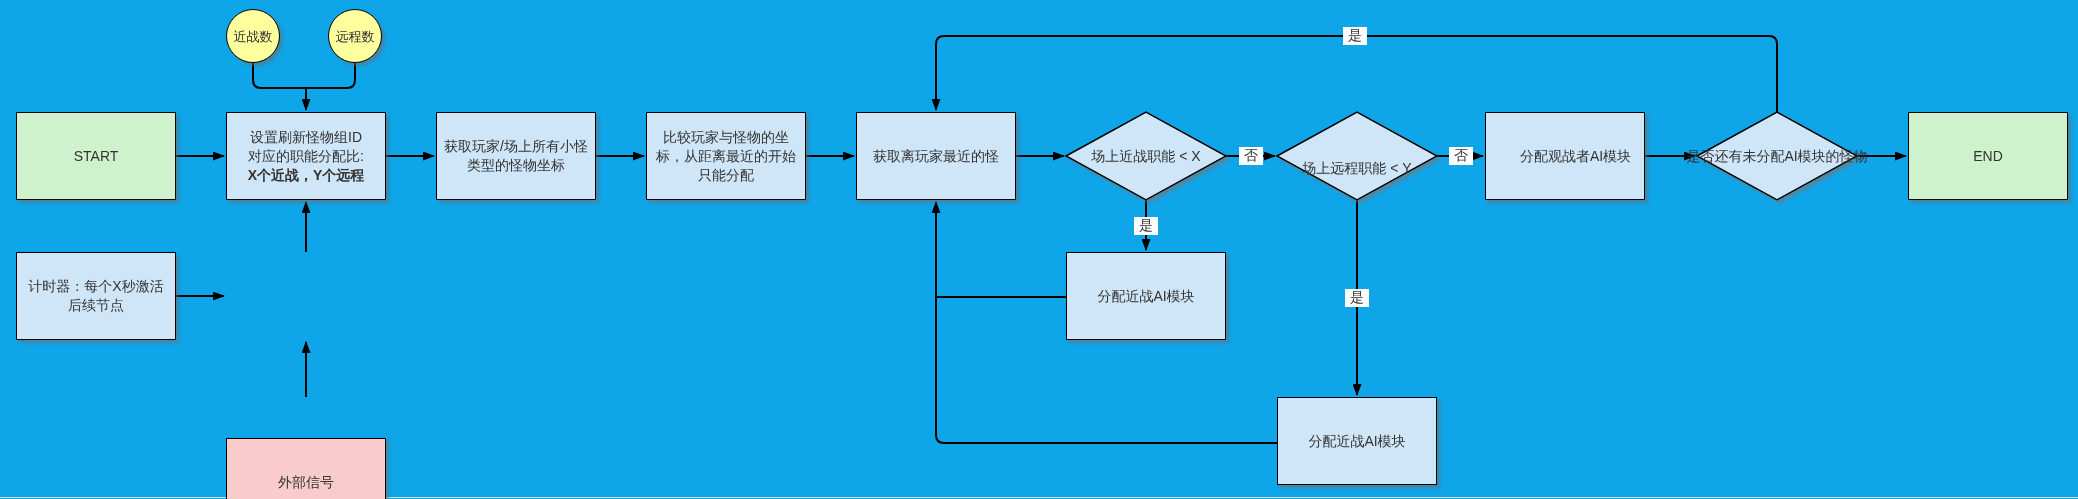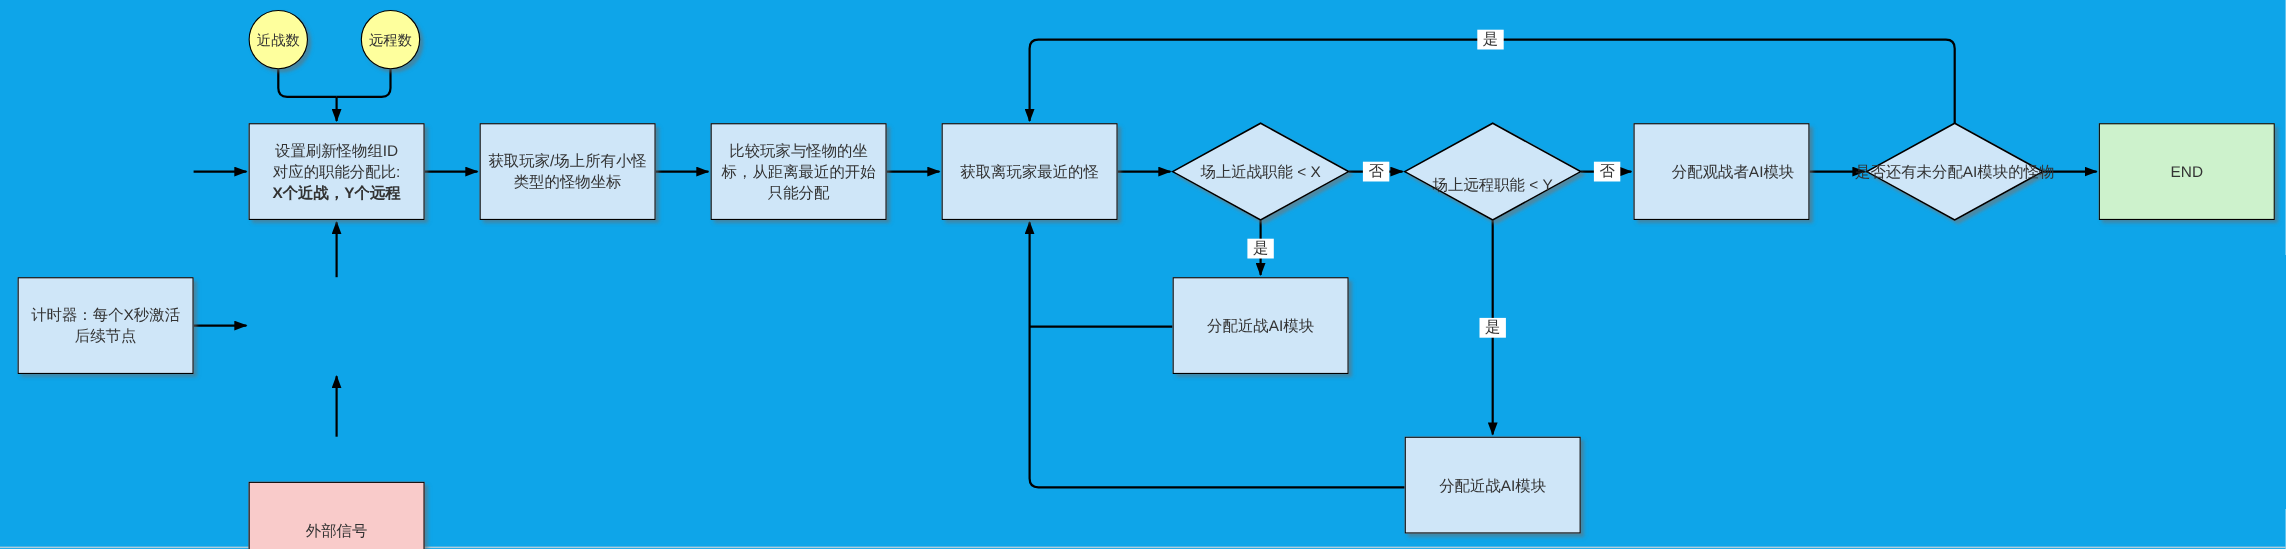--- a/index.html
+++ b/index.html
@@ -96,20 +96,23 @@
     <polygon points="1697,156 1777,112 1857,156 1777,200" fill="var(--process_fill)" stroke="var(--stroke)" stroke-width="1.5" filter="url(#ds)"></polygon>
   </svg>
 
   <div class="node circle n-melee">
     <span>近战数</span>
   </div>
   <div class="node circle n-ranged">
     <span>远程数</span>
   </div>
 
+  <div class="node rect-green n-start">
+    <span>START</span>
+  </div>
   <div class="node rect-blue n-setup">
     <div>设置刷新怪物组ID</div>
     <div>对应的职能分配比:</div>
     <div class="bold">X个近战，Y个远程</div>
   </div>
   <div class="node rect-blue n-getco">
     <span>获取玩家/场上所有小怪类型的怪物坐标</span>
   </div>
   <div class="node rect-blue n-near">
     <span>获取离玩家最近的怪</span>

